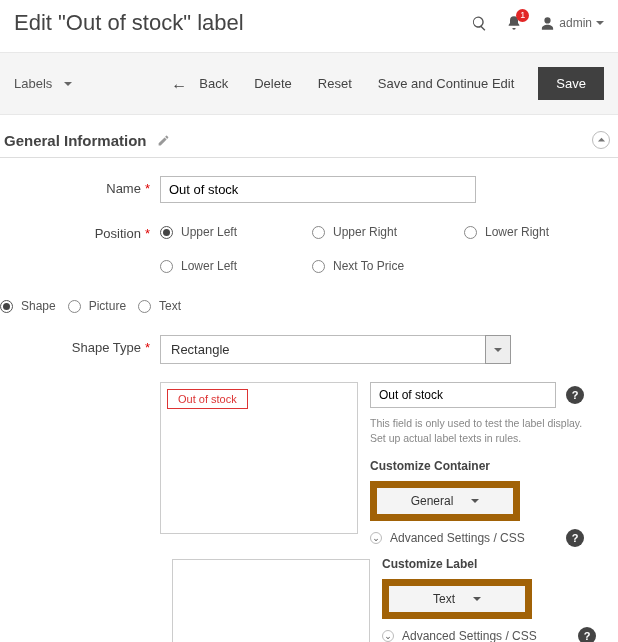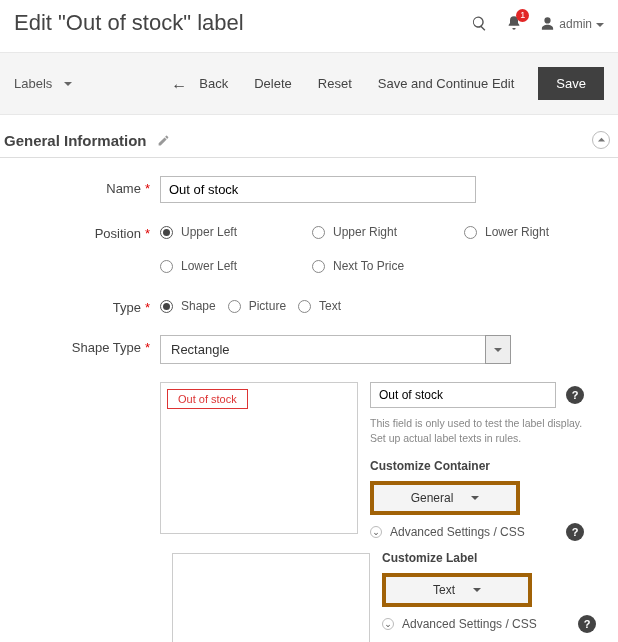--- a/index.html
+++ b/index.html
@@ -4,21 +4,21 @@
 <style>
 *{box-sizing:border-box;margin:0;padding:0;font-family:Arial,Helvetica,sans-serif}
 body{width:618px;background:#fff;color:#333;font-size:13px}
 .hdr{display:flex;align-items:center;padding:10px 14px 6px}
 .title{font-size:22px;color:#444;font-weight:400;flex:1}
 .hdr-icons{display:flex;align-items:center;gap:18px}
 .icon{display:inline-flex;align-items:center;justify-content:center;cursor:pointer}
 .search-i svg,.bell-i svg,.user-i svg{fill:#555}
 .bell-wrap{position:relative}
 .badge{position:absolute;top:-6px;right:-7px;background:#e22626;color:#fff;border-radius:8px;font-size:9px;padding:1px 4px;line-height:11px}
-.user{display:flex;align-items:flex-end;gap:4px;font-size:12px;color:#666}
+.user{display:flex;align-items:center;gap:4px;font-size:12px;color:#666}
 .caret{border:4px solid transparent;border-top-color:#666;margin-top:4px}
 .bar{display:flex;align-items:center;background:#f5f5f5;border-top:1px solid #e8e8e8;border-bottom:1px solid #e8e8e8;padding:14px 14px;margin-top:10px;gap:22px}
 .labels-dd{display:flex;align-items:center;gap:12px;color:#555;font-size:13px;cursor:pointer}
 .spacer{flex:1}
 .btn-plain{background:none;border:none;color:#444;font-size:13px;cursor:pointer;padding:4px 2px}
 .back-wrap{display:flex;align-items:center;gap:10px;cursor:pointer}
 .back-arrow{font-size:16px;color:#444}
 .btn-save{background:#404040;color:#fff;border:none;padding:9px 18px;font-size:13px;cursor:pointer}
 .section-h{display:flex;align-items:center;padding:16px 4px 8px;border-bottom:1px solid #ddd}
 .section-h h2{font-size:15px;color:#444;font-weight:600}
@@ -45,21 +45,21 @@
 .preview-row .lbl{}
 .preview-col{display:flex;gap:12px;flex:1}
 .canvas{width:198px;height:152px;border:1px solid #ccc;background:#fff;position:relative}
 .tag{position:absolute;top:6px;left:6px;border:1px solid #d33;color:#d33;padding:3px 10px;font-size:11px;border-radius:0}
 .side{width:214px;display:flex;flex-direction:column;gap:8px}
 .side-lbl{font-size:12px;font-weight:600;color:#444}
 .side-row{display:flex;align-items:center;gap:10px}
 .txt-sm{width:186px;border:1px solid #bbb;padding:5px 8px;font-size:12px}
 .help{width:18px;height:18px;border-radius:50%;background:#444;color:#fff;display:flex;align-items:center;justify-content:center;font-size:11px;font-weight:700;cursor:pointer}
 .hint{font-size:10.5px;color:#888;line-height:1.4}
-.dd-btn{width:150px;border:4px solid #a16207;background:#f4f4f4;padding:6px 10px;font-size:12px;display:flex;align-items:center;justify-content:center;gap:18px;cursor:pointer}
+.dd-btn{width:150px;border:7px solid #a16207;background:#f4f4f4;padding:6px 10px;font-size:12px;display:flex;align-items:center;justify-content:center;gap:18px;cursor:pointer}
 .dd-btn .caret{border-top-color:#555}
 .adv-row{display:flex;align-items:center;gap:8px;font-size:12px;color:#555}
 .adv-row .chev{width:12px;height:12px;border:1px solid #bbb;border-radius:50%;display:flex;align-items:center;justify-content:center;font-size:9px}
 .canvas2{width:198px;height:90px;border:1px solid #ccc;background:#fff;margin-top:2px}
 .section2{display:flex;gap:12px;padding-left:172px;margin-top:6px}
 </style>
 </head>
 <body>
 
 <div class="hdr">
@@ -148,21 +148,20 @@
           </label>
           <label class="radio-item">
             <span class="rd"></span>
             <span>Next To Price</span>
           </label>
         </div>
     </div>
   </div>
 
   <div class="row">
-    <div class="lbl"><span>Type</span><span class="req">*</span></div>
     <div class="ctl">
       <div class="type-radios" id="type-radios">
           <label class="radio-item">
             <span class="rd sel"></span>
             <span>Shape</span>
           </label>
           <label class="radio-item">
             <span class="rd"></span>
             <span>Picture</span>
           </label>

